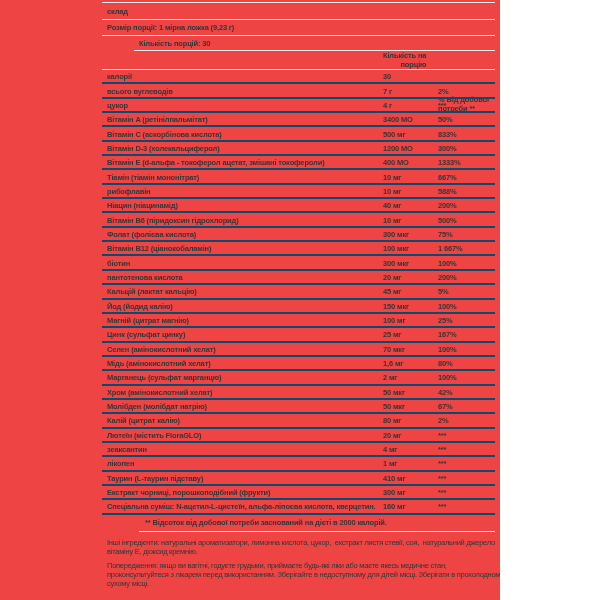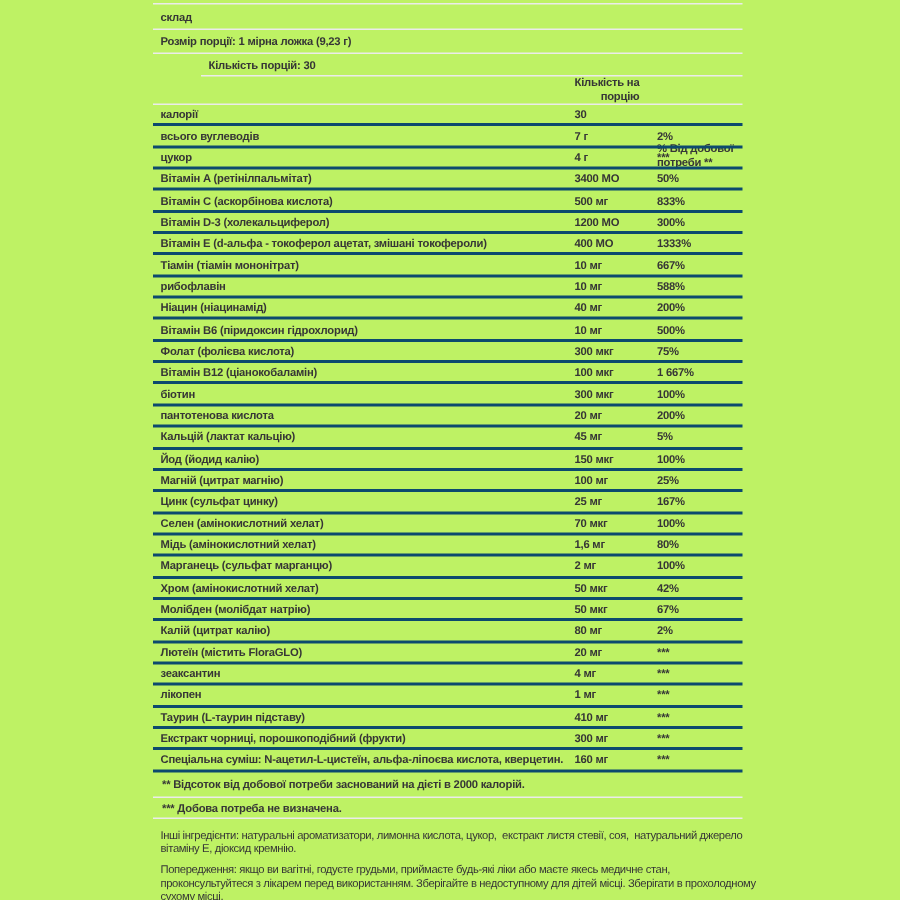--- a/index.html
+++ b/index.html
@@ -5,21 +5,21 @@
   html, body { margin: 0; padding: 0; }
   body {
     width: 600px; height: 600px;
     background: #ffffff;
     font-family: "Liberation Sans", sans-serif;
     color: #363636;
     -webkit-font-smoothing: antialiased;
   }
   * { box-sizing: border-box; }
 
-  .sheet { position: relative; width: 600px; height: 600px; background: #bef264; overflow: hidden; }
+  .sheet { position: relative; width: 500px; height: 600px; background: #ef4444; overflow: hidden; }
 
   .facts {
     position: absolute;
     left: 102px; top: 2px;
     width: 393px;
     border-top: 1px solid #ebebeb;
     font-weight: 700;
     font-size: 7.5px;
     letter-spacing: -0.15px;
   }
@@ -59,21 +59,21 @@
   .data-row .lbl { left: 5px; }
   .data-row .amt { left: 281px; }
   .data-row .dv  { left: 336px; }
 
   .footnote-row {
     border-bottom: 1px solid #ebebeb;
     display: flex; align-items: center;
     padding-left: 6px;
     white-space: nowrap;
   }
-  .footnote-row.f1 { height: 17px; }
+  .footnote-row.f1 { height: 17px; margin-left: 37px; }
   .footnote-row.f2 { height: 14px; }
 
   .paras { margin-top: 6px; border-top: 0; }
   .para {
     padding-left: 5px;
     font-size: 7.5px;
     letter-spacing: -0.25px;
     line-height: 9px;
     white-space: pre;
     margin: 0 0 5px 0;
@@ -287,23 +287,20 @@
   <div class="data-row">
     <span class="lbl">Спеціальна суміш: N-ацетил-L-цистеїн, альфа-ліпоєва кислота, кверцетин.</span>
     <span class="amt">160 мг</span>
     <span class="dv">***</span>
   </div>
 </div>
 
     <div class="footnote-row f1">
       <span>** Відсоток від добової потреби заснований на дієті в 2000 калорій.</span>
     </div>
-    <div class="footnote-row f2">
-      <span>*** Добова потреба не визначена.</span>
-    </div>
 
     <div class="paras">
       <p class="para">Інші інгредієнти: натуральні ароматизатори, лимонна кислота, цукор,  екстракт листя стевії, соя,  натуральний джерело
 вітаміну E, діоксид кремнію.</p>
       <p class="para">Попередження: якщо ви вагітні, годуєте грудьми, приймаєте будь-які ліки або маєте якесь медичне стан,
 проконсультуйтеся з лікарем перед використанням. Зберігайте в недоступному для дітей місці. Зберігати в прохолодному
 сухому місці.</p>
     </div>
 
   </div>

